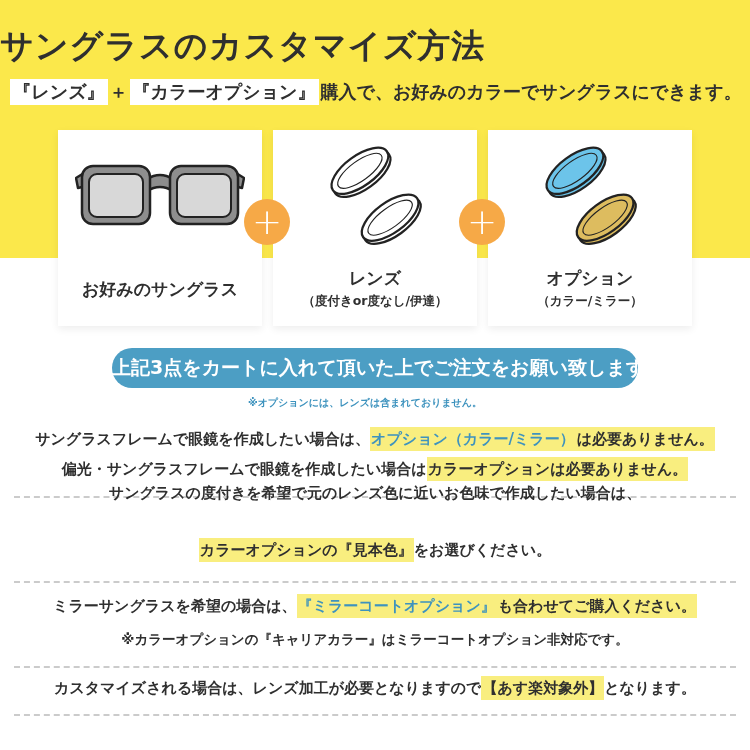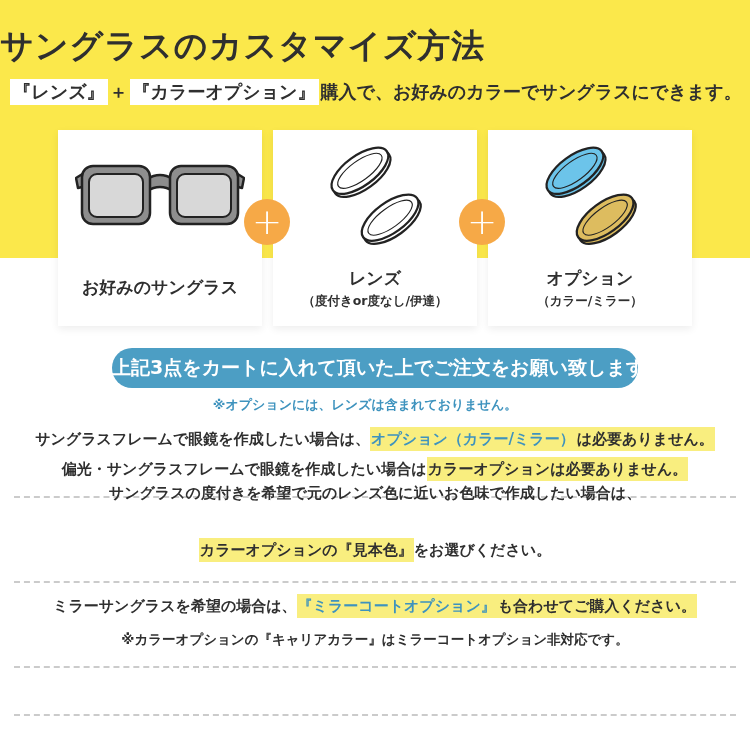--- a/index.html
+++ b/index.html
@@ -18,21 +18,21 @@
   .subtitle {
     position:absolute; top:79px; left:0; width:750px; text-align:center;
     font-size:18px; font-weight:bold; color:var(--dark-text); white-space:nowrap;
   }
   .subtitle .wbox { background:#ffffff; padding:1px 3px; margin:0 2px; display:inline-block; }
 
   .card {
     position:absolute; top:130px; width:204px; height:196px; background:#ffffff;
     box-shadow:0 3px 8px rgba(0,0,0,0.07); text-align:center;
   }
-  .card.c1 { left:58px;font-family:Liberation Mono, monospace; } .card.c2 { left:273px; } .card.c3 { left:488px; }
+  .card.c1 { left:58px; } .card.c2 { left:273px; } .card.c3 { left:488px; }
   .card-icon { height:130px; display:flex; align-items:center; justify-content:center; }
   .label-zone { height:58px; display:flex; flex-direction:column; align-items:center; justify-content:center; }
   .card-label { font-size:17px; font-weight:bold; color:var(--dark-text); line-height:1.2; }
   .card-sub { font-size:12.5px; font-weight:bold; color:var(--dark-text); margin-top:4px; }
 
   .plus-badge {
     position:absolute; top:199px; width:46px; height:46px; border-radius:50%;
     background:var(--plus-orange); color:#fff; z-index:5;
     display:flex; align-items:center; justify-content:center;
     font-size:36px; font-weight:300; line-height:1;
@@ -40,21 +40,21 @@
   .plus-badge.p1 { left:244px; } .plus-badge.p2 { left:459px; }
 
   .banner {
     position:absolute; top:348px; left:112px; width:526px; height:40px;
     border-radius:21px; background:var(--banner-blue); color:#ffffff;
     font-size:19px; font-weight:bold; white-space:nowrap;
     display:flex; align-items:center; justify-content:flex-start;
   }
   .banner-note {
     position:absolute; top:396px; left:0; width:730px; text-align:center;
-    font-size:13px; font-weight:bold; color:var(--blue-text);
+    font-size:10px; font-weight:bold; color:var(--blue-text);
   }
 
   .note-line {
     position:absolute; left:0; width:750px; text-align:center;
     font-size:15px; font-weight:bold; color:var(--dark-text); white-space:nowrap;
   }
   .n1a { top:430px; } .n1b { top:460px; }
   .n2a { top:484px;font-family:Liberation Mono, monospace; } .n2b { top:541px; }
   .n3a { top:597px; } .n3b { top:631px; font-size:13.5px; }
   .n4a { top:679px; }
@@ -168,16 +168,19 @@
 
   <div class="divider d2"></div>
 
   <div class="note-line n3a">
     <span>ミラーサングラスを希望の場合は、</span><span class="hl-blue">『ミラーコートオプション』</span><span class="hl">も合わせてご購入ください。</span>
   </div>
   <div class="note-line n3b">※カラーオプションの『キャリアカラー』はミラーコートオプション非対応です。</div>
 
   <div class="divider d3"></div>
 
+  <div class="note-line n4a">
+    <span>カスタマイズされる場合は、レンズ加工が必要となりますので</span><span class="hl">【あす楽対象外】</span><span>となります。</span>
+  </div>
 
   <div class="divider d4"></div>
 
 </div>
 
 </body></html>

